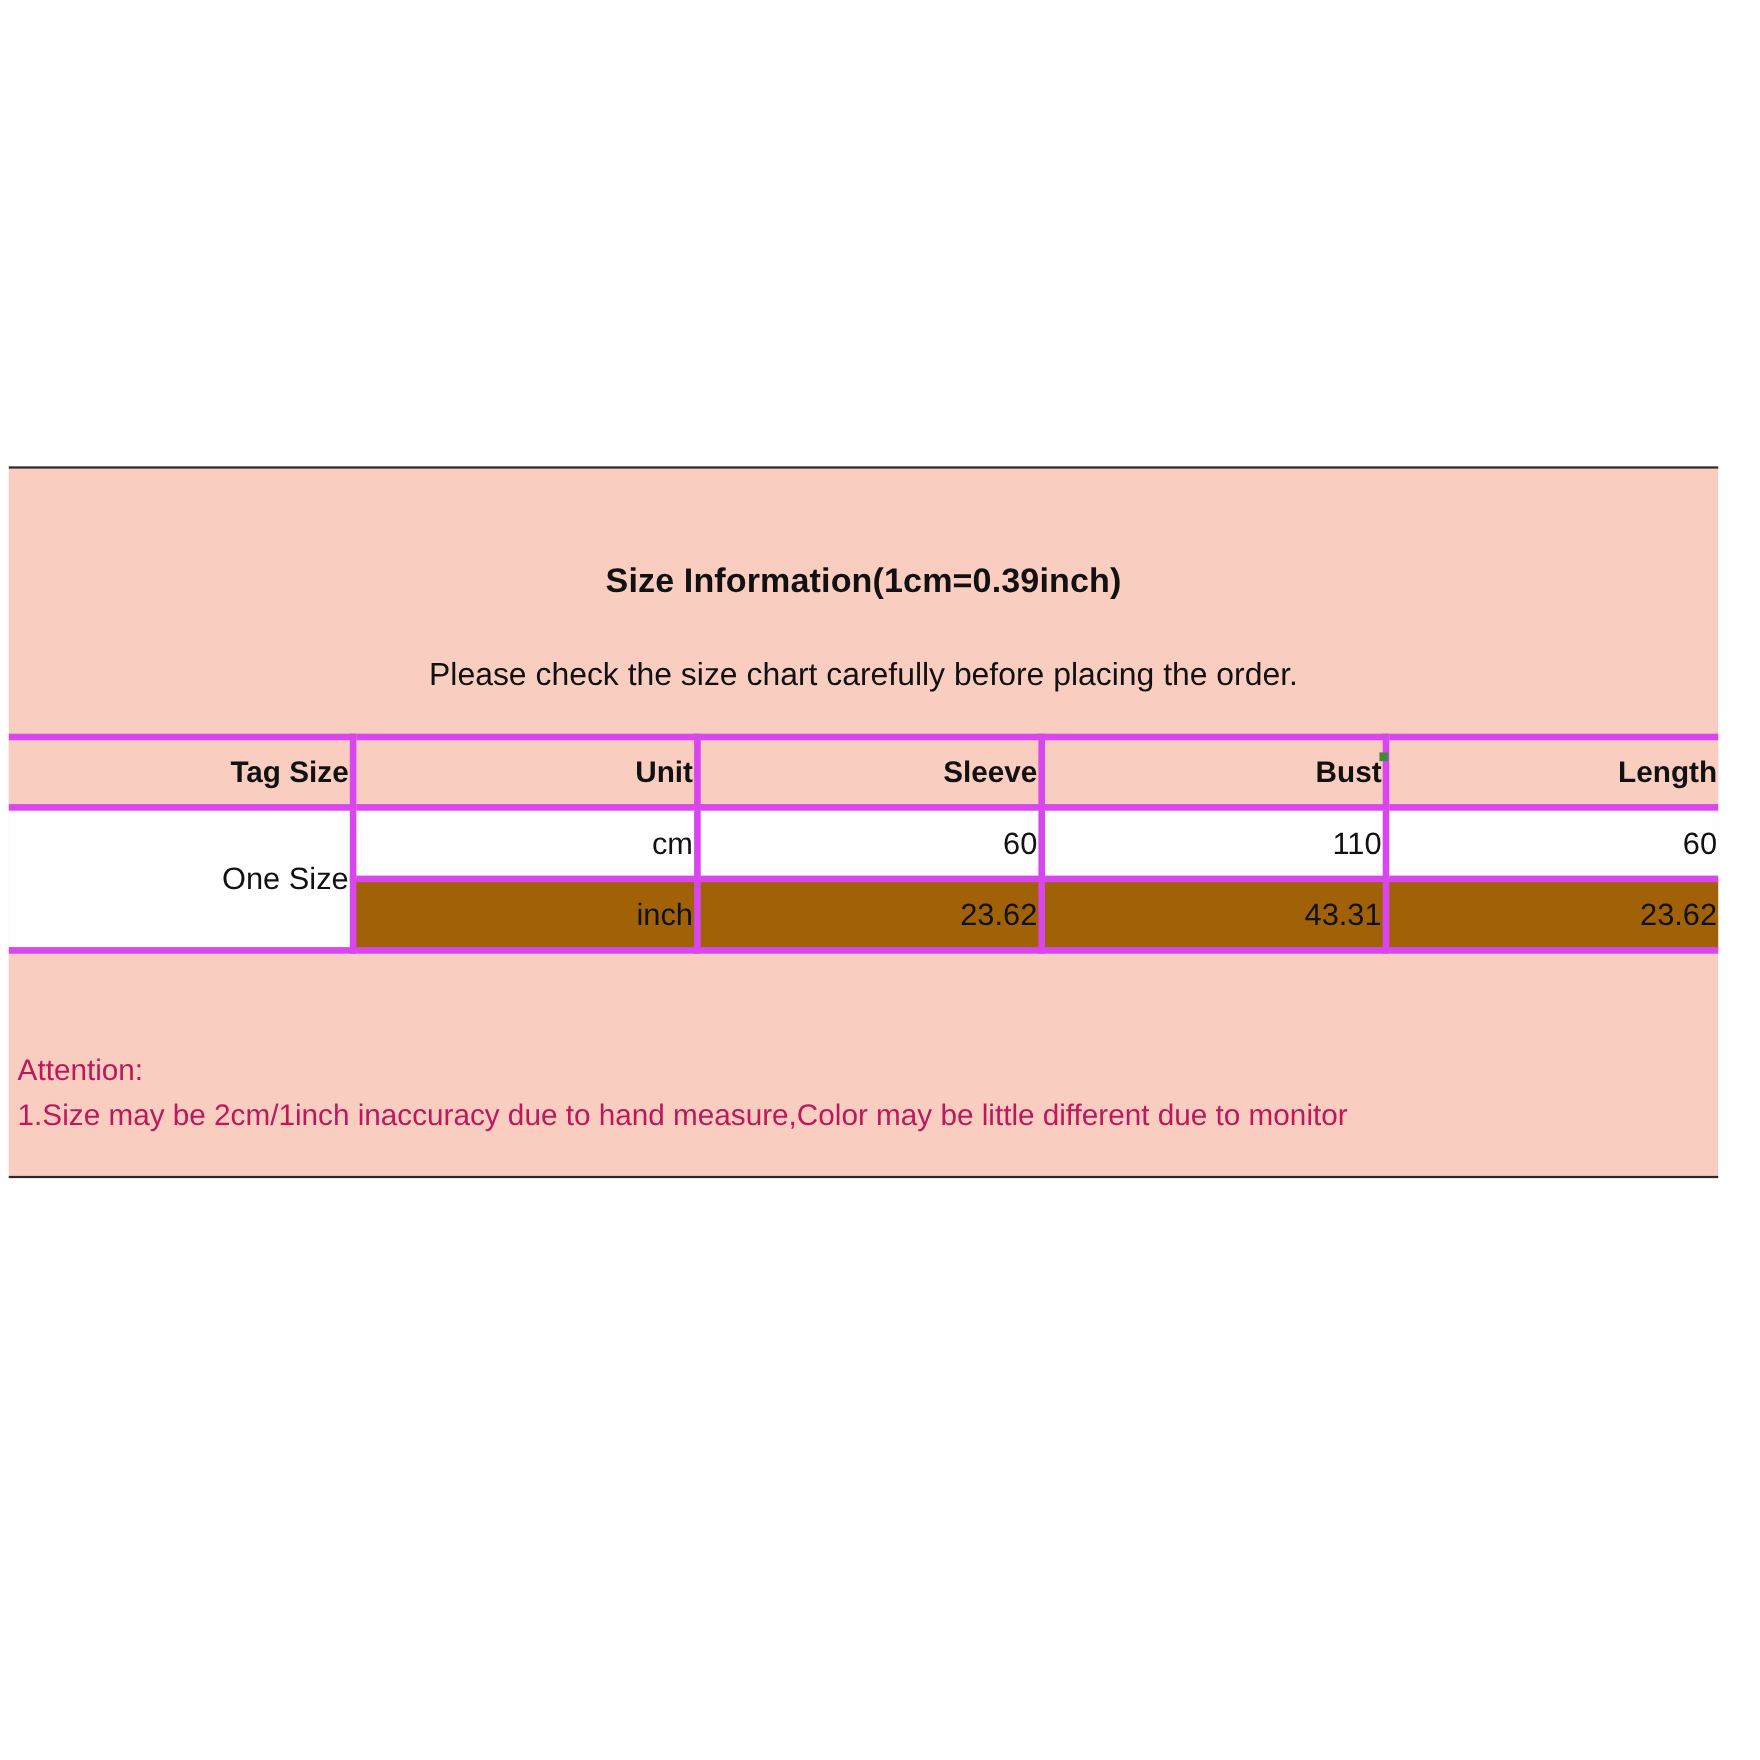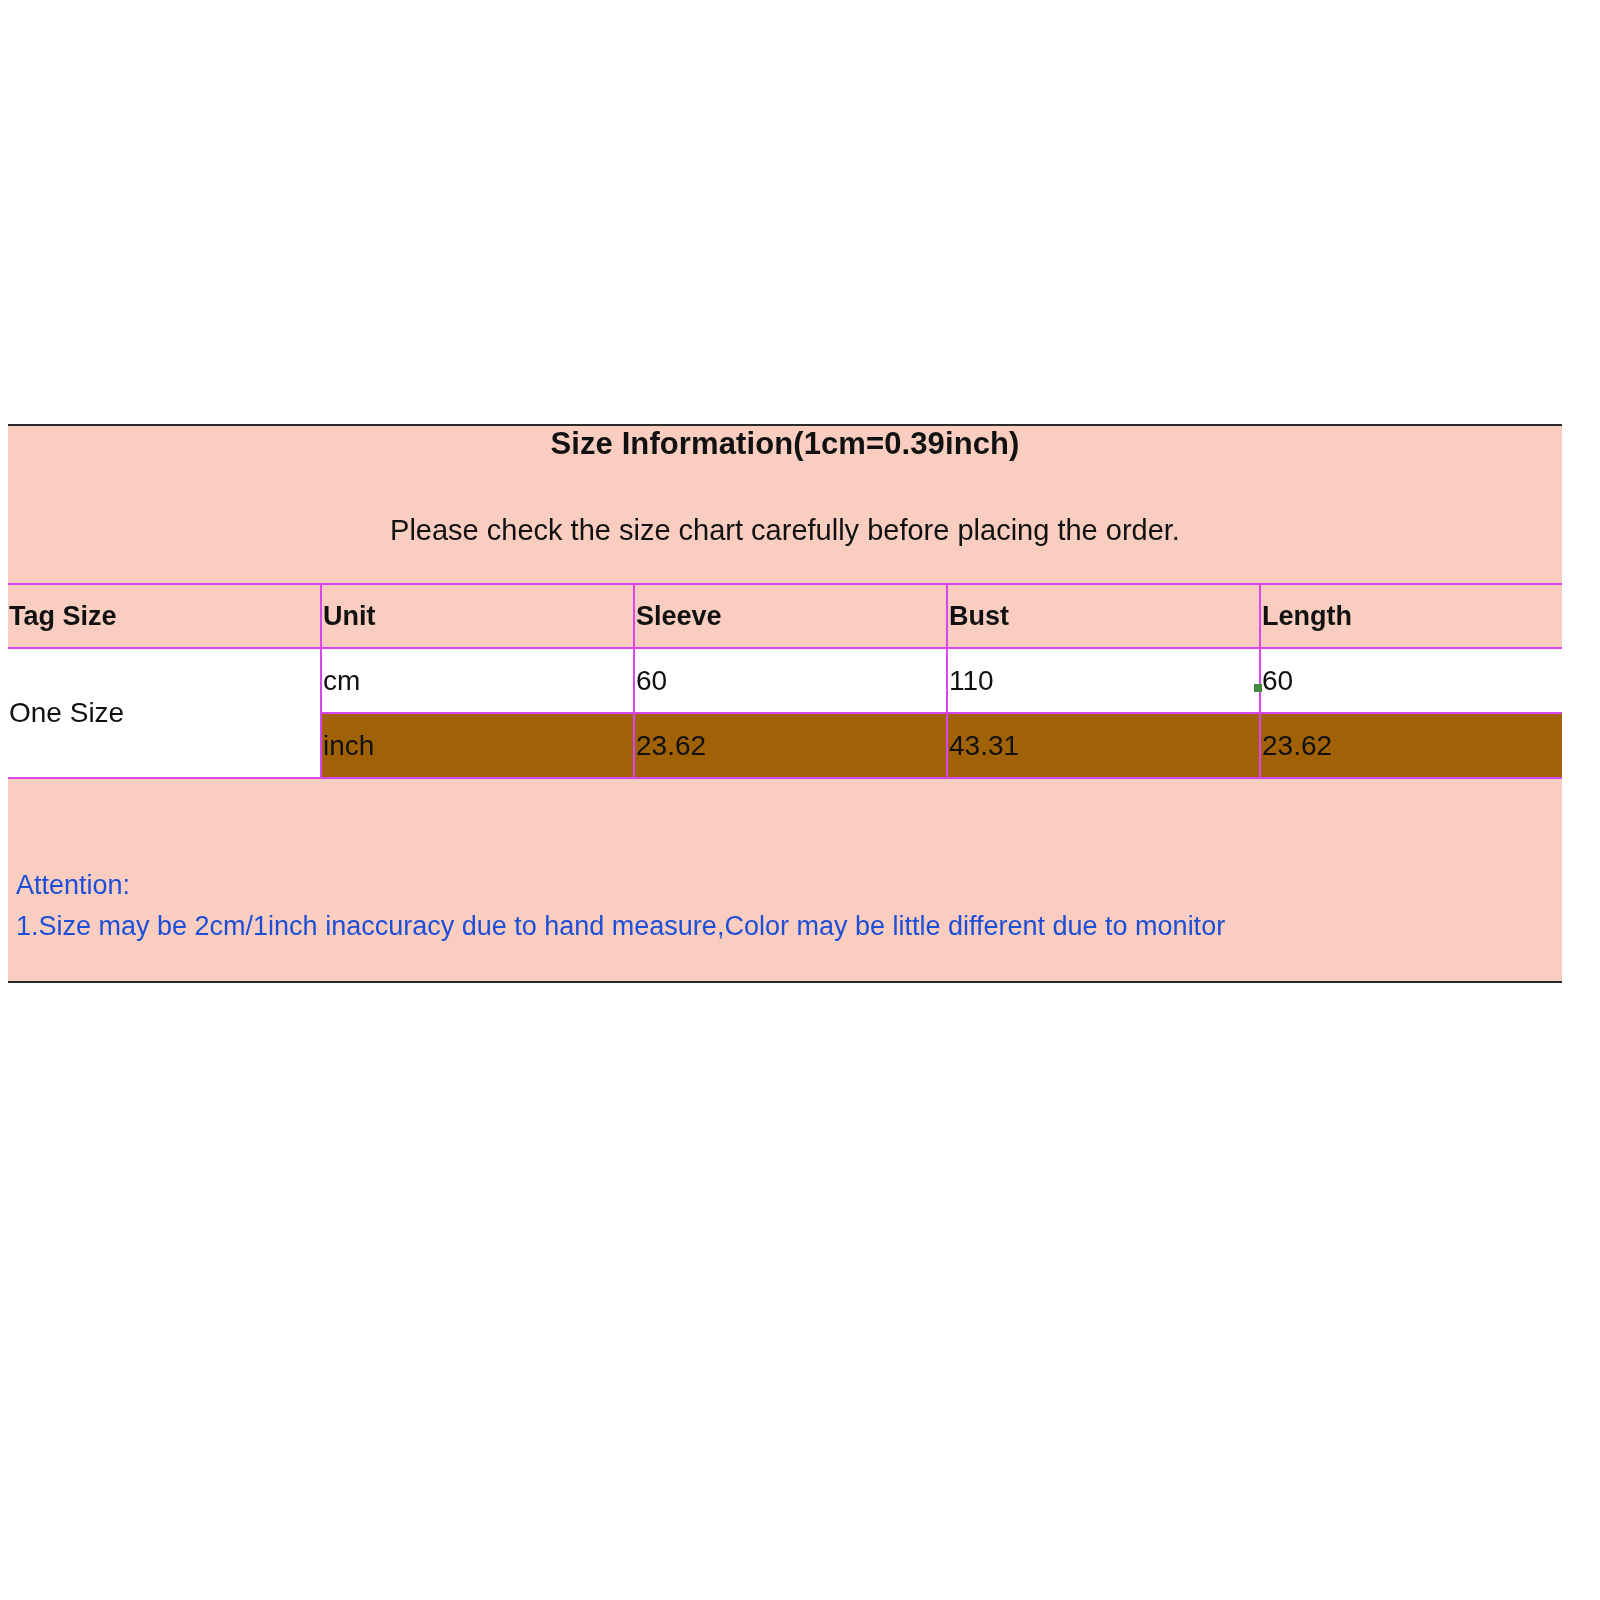--- a/index.html
+++ b/index.html
@@ -22,20 +22,21 @@
     top: 424px;
     width: 1554px;
     background: #f9cec1;
     border-top: 2px solid #2b2b2b;
     border-bottom: 2px solid #2b2b2b;
     box-sizing: border-box;
   }
 
   
   .header-block {
+    padding-top: 84px;
     padding-bottom: 36px;
     text-align: center;
   }
   .chart-title {
     font-size: 31px;
     font-weight: bold;
     color: #111111;
     letter-spacing: 0.1px;
   }
   .chart-subtitle {
@@ -45,22 +46,22 @@
   }
 
   
   table.size-table {
     width: 100%;
     border-collapse: collapse;
     table-layout: fixed;
   }
   table.size-table th,
   table.size-table td {
-    border: 2px solid #d946ef;
-    text-align: left;
+    border: 6px solid #d946ef;
+    text-align: right;
     color: #111111;
     box-sizing: border-box;
   }
   table.size-table th {
     height: 64px;
     font-size: 27px;
     font-weight: bold;
     background: #f9cec1;
   }
   table.size-table td {
@@ -89,21 +90,21 @@
   col.c-unit   { width: 313px; }
   col.c-sleeve { width: 313px; }
   col.c-bust   { width: 313px; }
   col.c-length { width: 302px; }
 
   
   .attention-block {
     padding: 86px 0 34px 8px;
     font-size: 27px;
     line-height: 1.52;
-    color: #1d4ed8;
+    color: #be185d;
   }
   .attention-block div {
     white-space: pre-wrap;
   }
 
   
   .artifact-dot {
     position: absolute;
     width: 8px;
     height: 8px;

